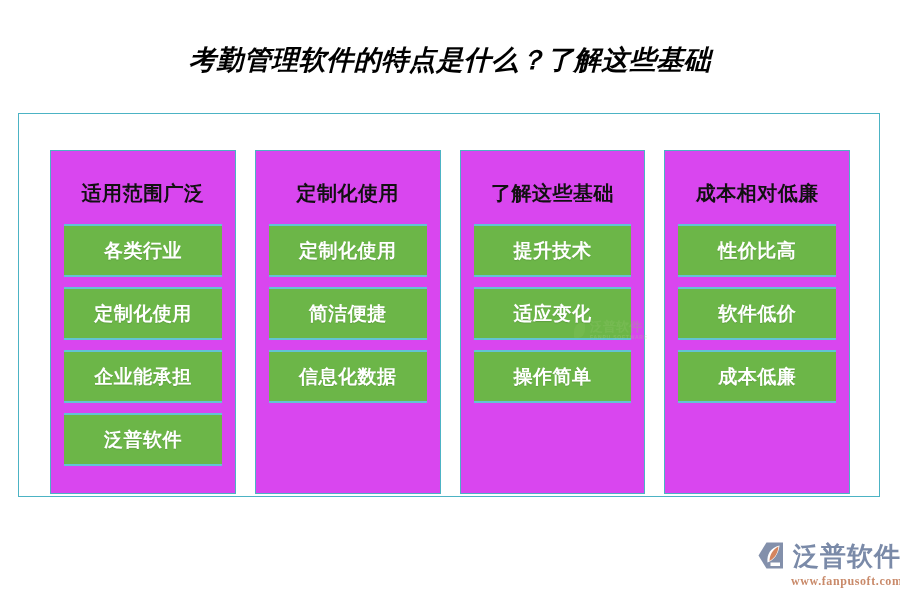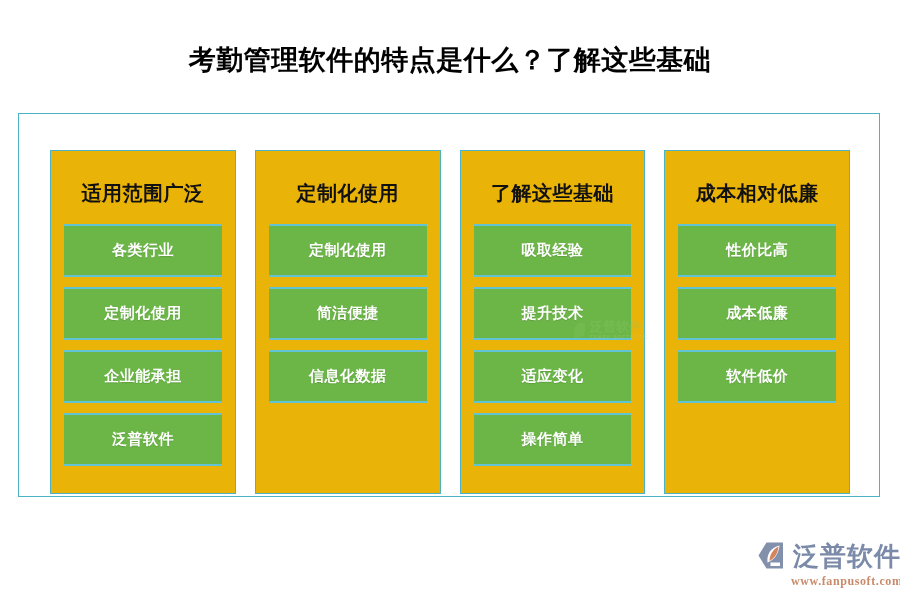--- a/index.html
+++ b/index.html
@@ -20,20 +20,21 @@
     position: absolute;
     left: 0;
     top: 42px;
     width: 900px;
     text-align: center;
     font-size: 27px;
     font-weight: bold;
     color: #000000;
     letter-spacing: 0.5px;
     white-space: nowrap;
+    font-style: italic;
   }
 
   
   #outer-frame {
     position: absolute;
     left: 18px;
     top: 113px;
     width: 862px;
     height: 384px;
     box-sizing: border-box;
@@ -51,21 +52,21 @@
     display: flex;
     justify-content: flex-start;
     gap: 19px;
   }
 
   .column-card {
     box-sizing: border-box;
     width: 186px;
     height: 344px;
     border: 1px solid #4cb3c4;
-    background: #eab308;
+    background: #d946ef;
     padding: 0 13px;
     display: flex;
     flex-direction: column;
     align-items: stretch;
   }
 
   .column-heading {
     margin-top: 29px;
     margin-bottom: 17px;
     text-align: center;
@@ -85,21 +86,21 @@
   .item-box {
     box-sizing: border-box;
     height: 53px;
     background: #6cb648;
     border-top: 2px solid #62c3d4;
     border-bottom: 2px solid #62c3d4;
     display: flex;
     align-items: center;
     justify-content: center;
     color: #ffffff;
-    font-size: 15px;
+    font-size: 19px;
     font-weight: bold;
     letter-spacing: 0.5px;
     white-space: nowrap;
     text-shadow: 0 1px 1px rgba(0,0,0,0.12);
   }
 
   
   #center-watermark {
     position: absolute;
     left: 572px;
@@ -204,33 +205,32 @@
     <div class="item-list">
       <div class="item-box">定制化使用</div>
       <div class="item-box">简洁便捷</div>
       <div class="item-box">信息化数据</div>
     </div>
   </div>
 
   <div class="column-card">
     <div class="column-heading">了解这些基础</div>
     <div class="item-list">
-      <div class="item-box">吸取经验</div>
       <div class="item-box">提升技术</div>
       <div class="item-box">适应变化</div>
       <div class="item-box">操作简单</div>
     </div>
   </div>
 
   <div class="column-card">
     <div class="column-heading">成本相对低廉</div>
     <div class="item-list">
       <div class="item-box">性价比高</div>
+      <div class="item-box">软件低价</div>
       <div class="item-box">成本低廉</div>
-      <div class="item-box">软件低价</div>
     </div>
   </div>
 
 </div>
 
 <div id="center-watermark">
   <span class="wm-leaf"></span>
   <span class="wm-texts">
     <span class="wm-cn">泛普软件</span>
     <span class="wm-en">FANPU SOFTWARE</span>

